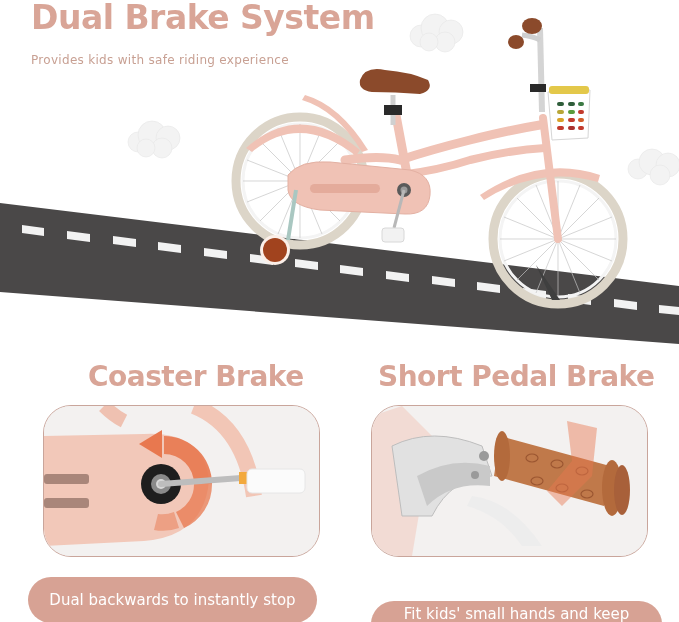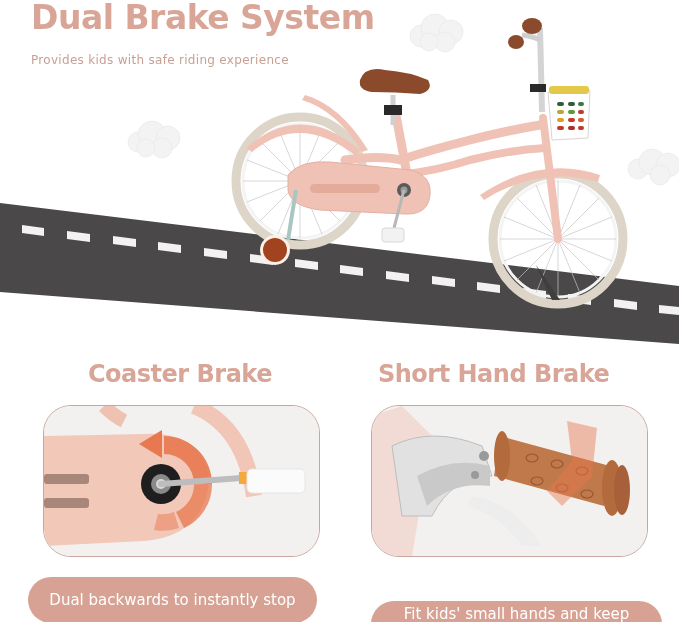--- a/index.html
+++ b/index.html
@@ -2,21 +2,21 @@
 <html><head>
 <meta charset="utf-8">
 <style>
   html,body{margin:0;padding:0;background:#ffffff;}
   body{width:679px;height:622px;position:relative;overflow:hidden;font-family:"DejaVu Sans","Liberation Sans",sans-serif;}
   .title{position:absolute;left:31px;top:-2px;font-family:"DejaVu Sans",sans-serif;font-weight:bold;font-size:33px;letter-spacing:-0.5px;color:#d9a597;}
   .subtitle{position:absolute;left:31px;top:46px;font-family:"DejaVu Sans",sans-serif;font-size:12px;line-height:28px;color:#c8a093;letter-spacing:0.3px;width:260px;}
   .cloud{position:absolute;}
   .road{position:absolute;left:0;top:0;width:679px;height:622px;}
   .bike{position:absolute;left:0;top:0;width:679px;height:622px;}
-  .feature-title{position:absolute;top:360px;font-family:"DejaVu Sans",sans-serif;font-weight:bold;font-size:24px;color:#d9a597;letter-spacing:-0.5px;}
+  .feature-title{position:absolute;top:360px;font-family:"DejaVu Sans",sans-serif;font-weight:bold;font-size:28px;color:#d9a597;letter-spacing:-0.5px;}
   .feature-title.left{left:88px;}
   .feature-title.right{left:378px;}
   .photo{position:absolute;top:405px;width:275px;height:150px;border-radius:28px;border:1.5px solid #c9a59b;overflow:hidden;background:#f4f2f1;}
   .photo.left{left:43px;}
   .photo.right{left:371px;}
   .pill{position:absolute;top:577px;height:46px;border-radius:23px;background:#d7a294;color:#ffffff;display:flex;align-items:center;justify-content:center;text-align:center;font-family:"DejaVu Sans",sans-serif;font-size:15px;line-height:20px;}
   .pill.left{left:28px;width:289px;}
   .pill.right{left:371px;width:291px;margin-top:24px;}
 </style>
 </head>
@@ -154,21 +154,21 @@
         <rect x="568" y="118" width="7" height="4" rx="2" fill="#c23a2c"></rect>
         <rect x="578" y="118" width="6" height="4" rx="2" fill="#d25d2a"></rect>
       <rect x="557" y="126" width="7" height="4" rx="2" fill="#c23a2c"></rect>
         <rect x="568" y="126" width="7" height="4" rx="2" fill="#a9302c"></rect>
         <rect x="578" y="126" width="6" height="4" rx="2" fill="#c23a2c"></rect>
     </g>
   </g>
 </svg>
 
 <div class="feature-title left">Coaster Brake</div>
-<div class="feature-title right">Short Hand Brake</div>
+<div class="feature-title right">Short Pedal Brake</div>
 
 <div class="photo left">
   <svg width="275" height="150" viewBox="0 0 275 150">
     <rect width="275" height="150" fill="#f3f1f0"></rect>
     <path d="M150 0 Q200 20 210 90" stroke="#f2c6b6" stroke-width="16" fill="none"></path>
     <path d="M60 0 Q70 10 80 15" stroke="#efc1b1" stroke-width="14" fill="none"></path>
     <path d="M0 30 L100 28 Q160 25 165 75 Q160 130 100 135 L0 140 Z" fill="#f2c8b9"></path>
     <rect x="0" y="68" width="45" height="10" rx="3" fill="#a9867a"></rect>
     <rect x="0" y="92" width="45" height="10" rx="3" fill="#a9867a"></rect>
     <path d="M120 30 A48 48 0 0 1 168 78 L150 78 A30 30 0 0 0 120 48 Z" fill="#e8784f" opacity="0.9"></path>

